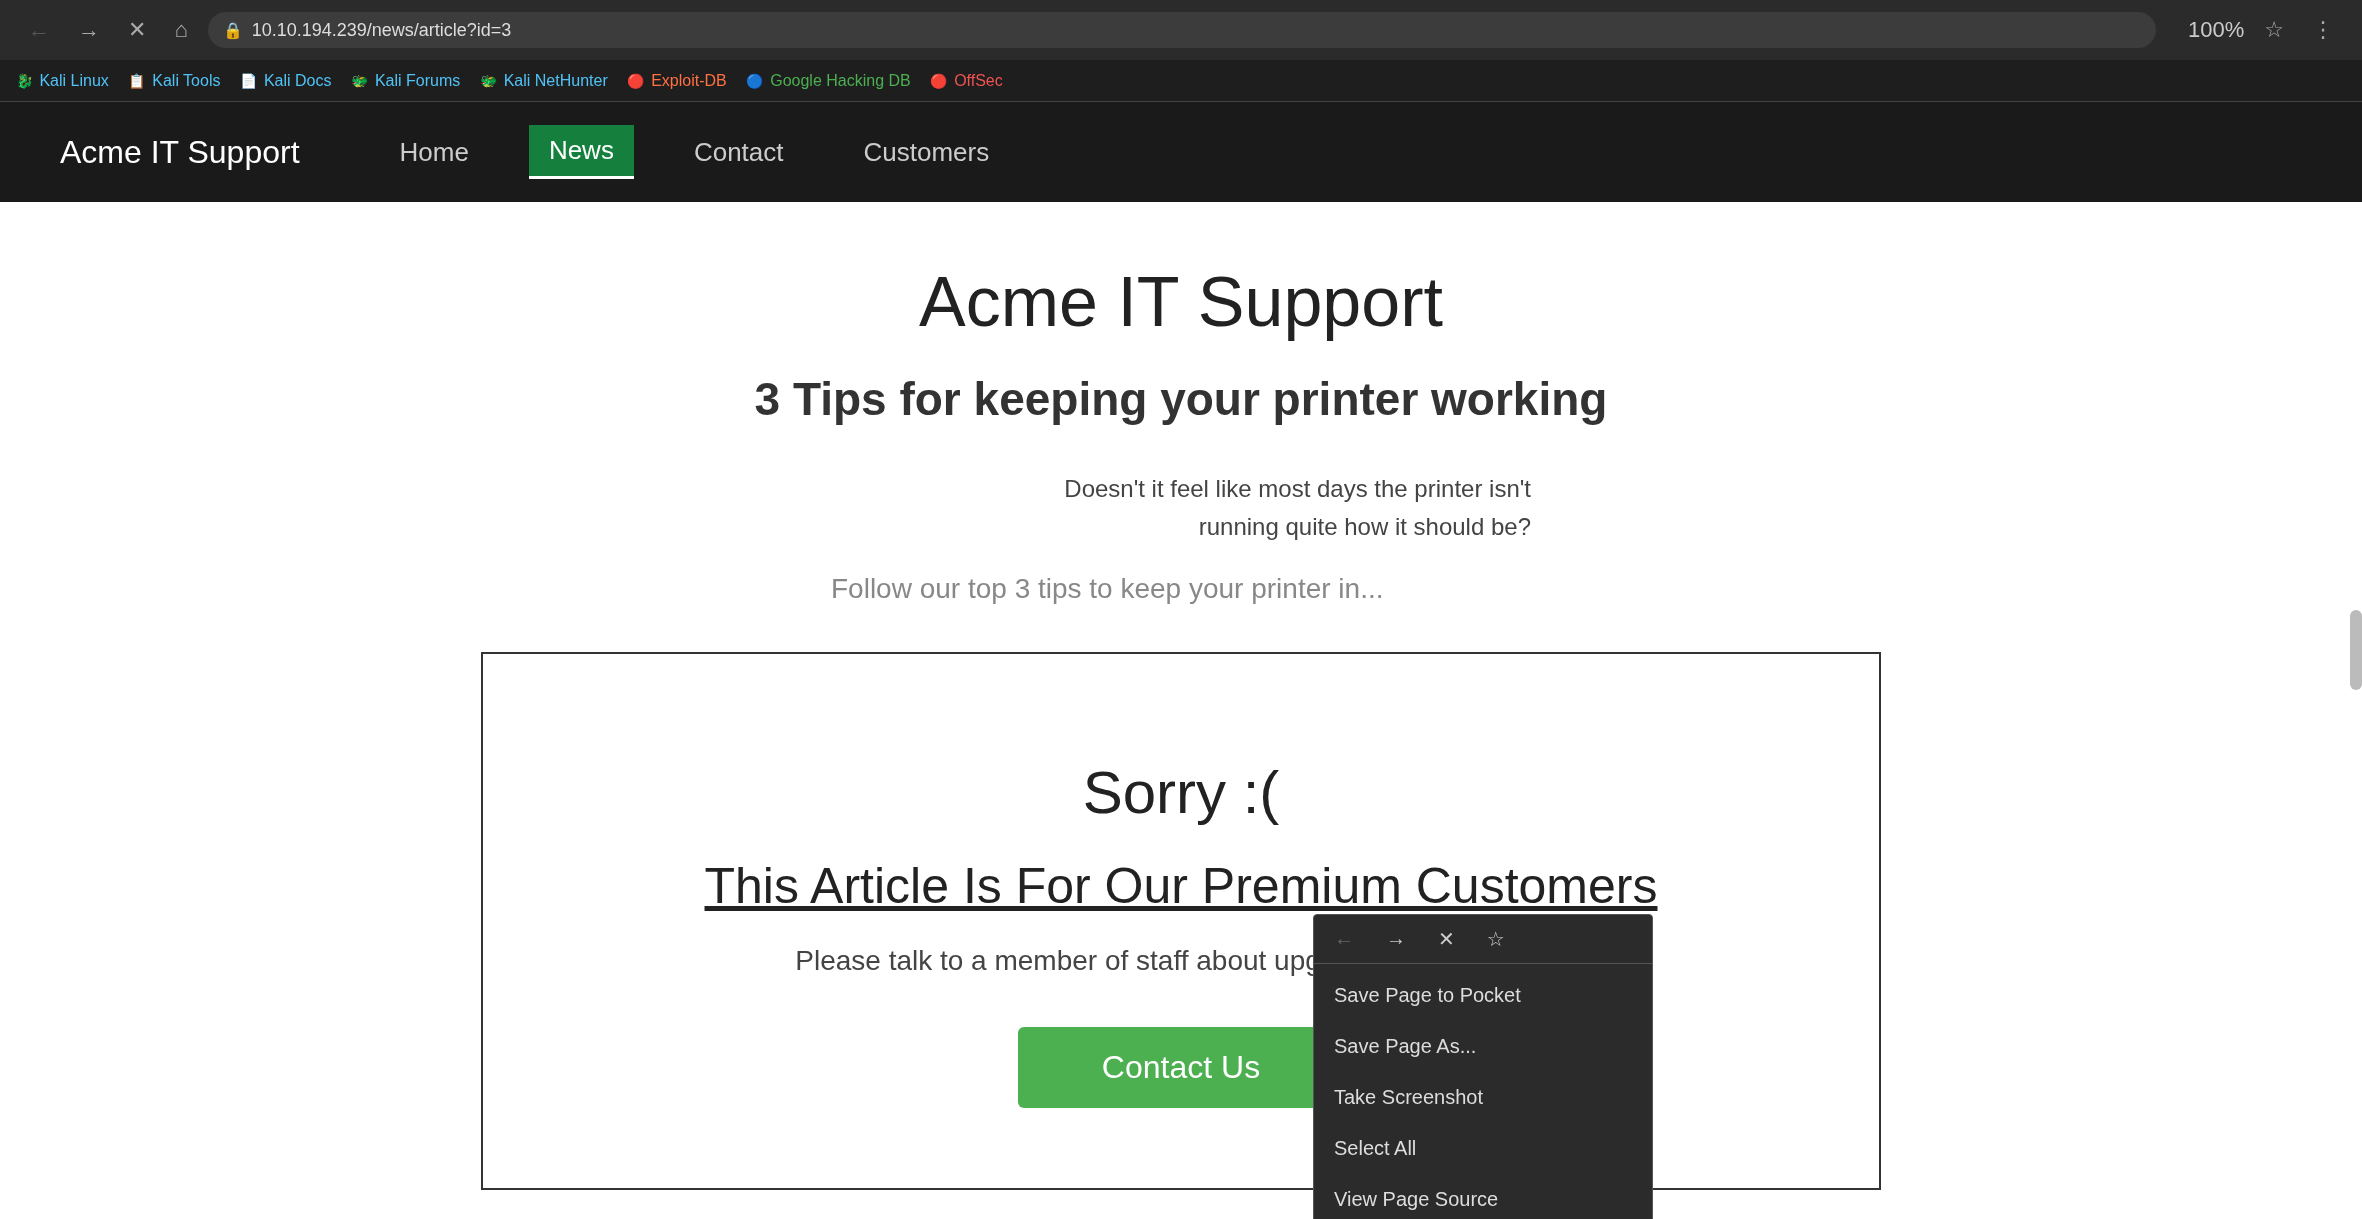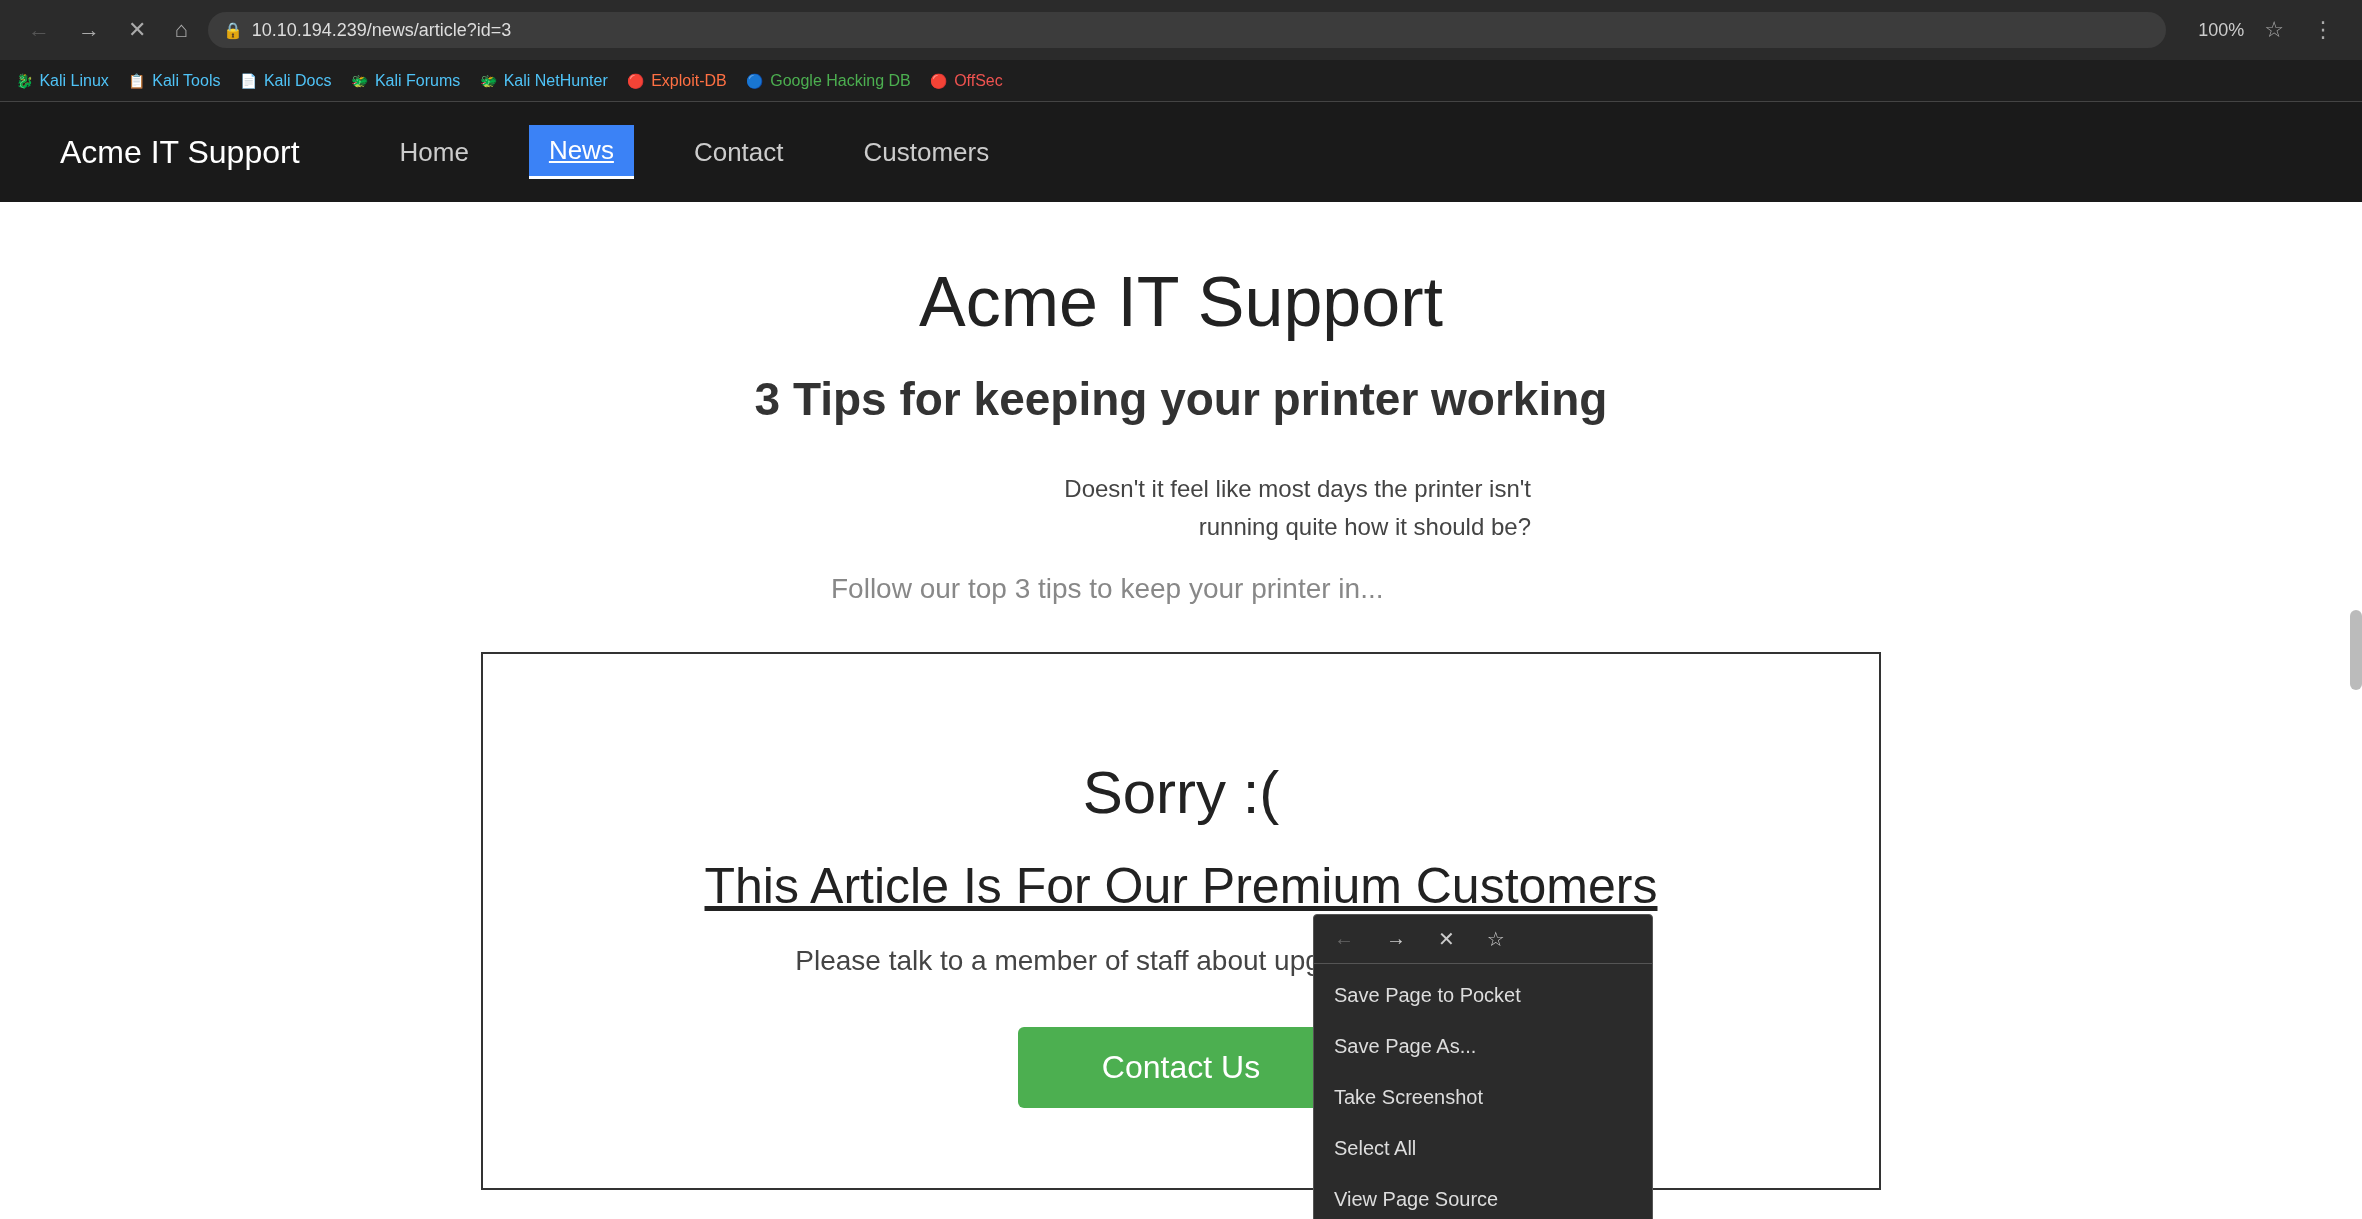--- a/index.html
+++ b/index.html
@@ -28,21 +28,21 @@
       background: #3c3c3c;
       border-radius: 20px;
       height: 36px;
       display: flex;
       align-items: center;
       padding: 0 16px;
       gap: 8px;
     }
     .browser-address-bar .lock-icon { color: #aaa; font-size: 16px; }
     .browser-address-bar .url-text { color: #ddd; font-size: 18px; flex: 1; }
-    .browser-zoom { color: #ccc; font-size: 18px; margin-left: 20px; }
+    .browser-zoom { color: #ccc; font-size: 22px; margin-left: 20px; }
 
     
     .bookmarks-bar {
       background: #1e1e1e;
       height: 42px;
       display: flex;
       align-items: center;
       padding: 0 16px;
       gap: 20px;
       border-bottom: 1px solid #444;
@@ -82,24 +82,23 @@
       margin-right: 40px;
     }
     .nav-item {
       color: #ccc;
       font-size: 26px;
       padding: 10px 20px;
       cursor: pointer;
       text-decoration: none;
     }
     .nav-item.active {
-      background: #3b82f6;
+      background: #15803d;
       color: #fff;
       border-bottom: 3px solid #fff;
-      text-decoration: underline;
     }
 
     
     .main-content {
       padding: 60px 0;
       text-align: center;
     }
     .page-title {
       font-size: 70px;
       font-weight: 400;

